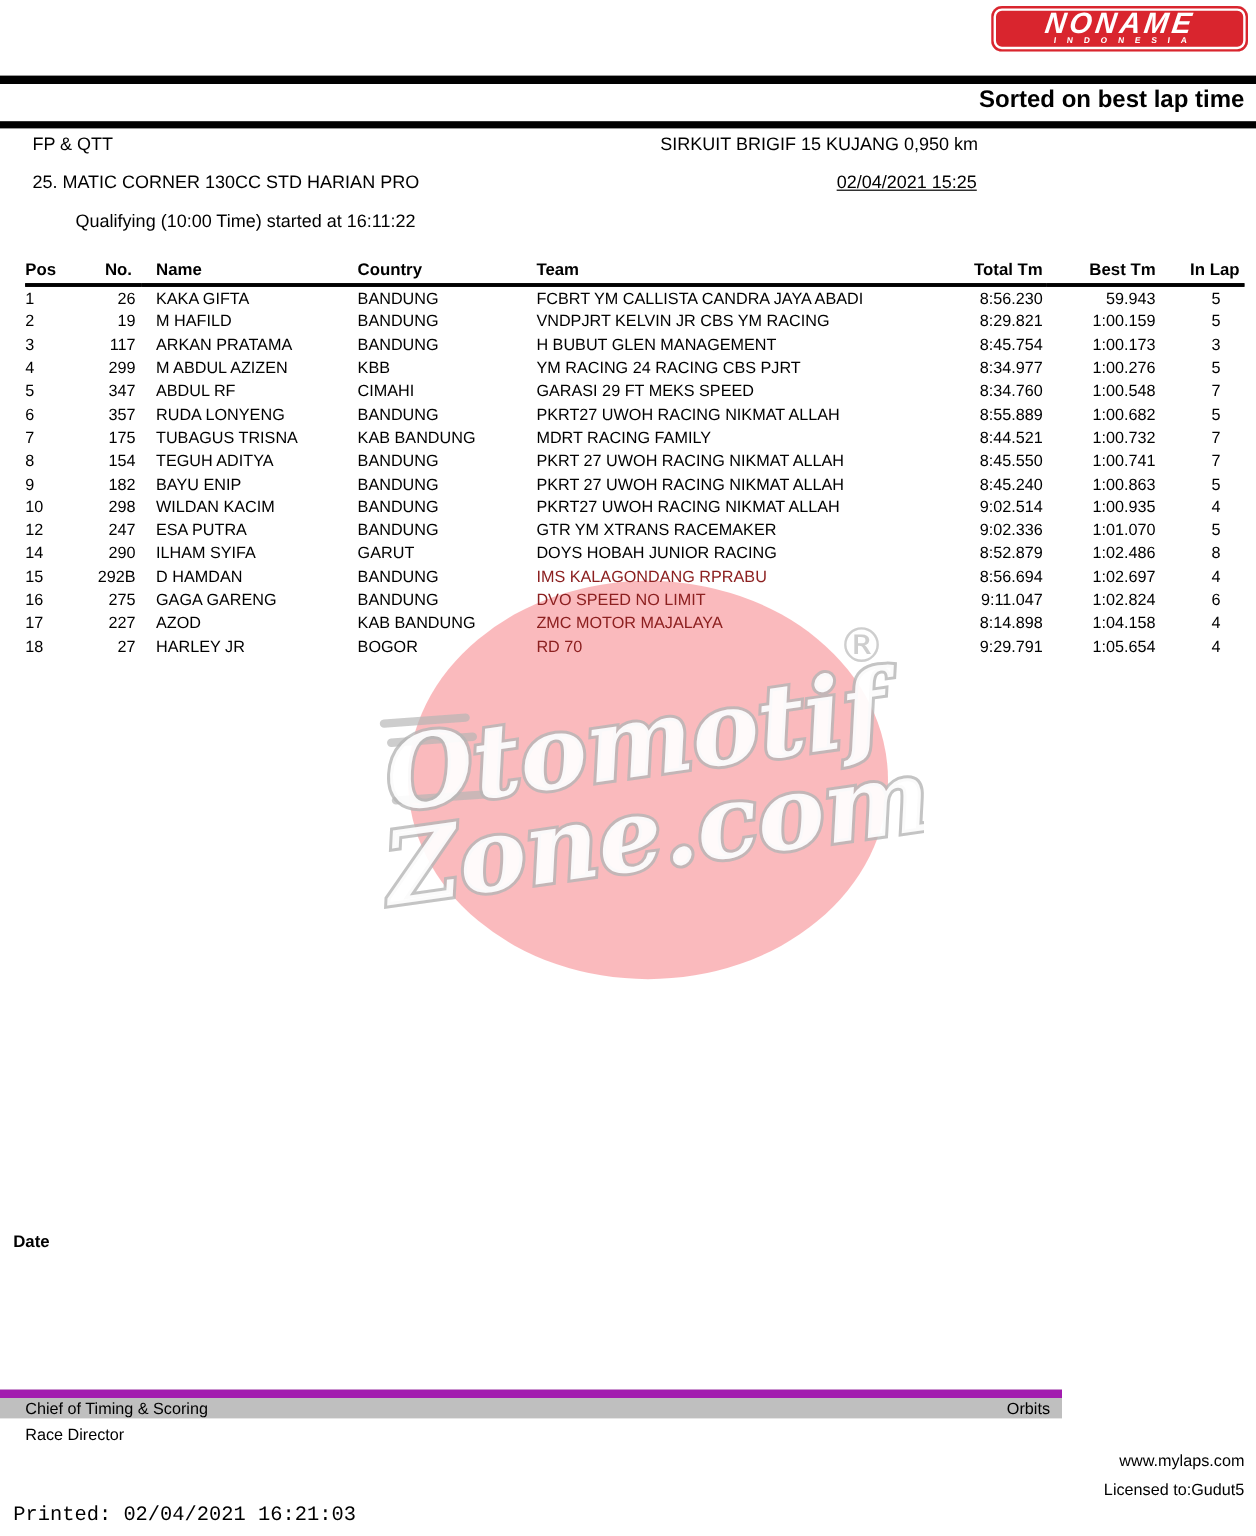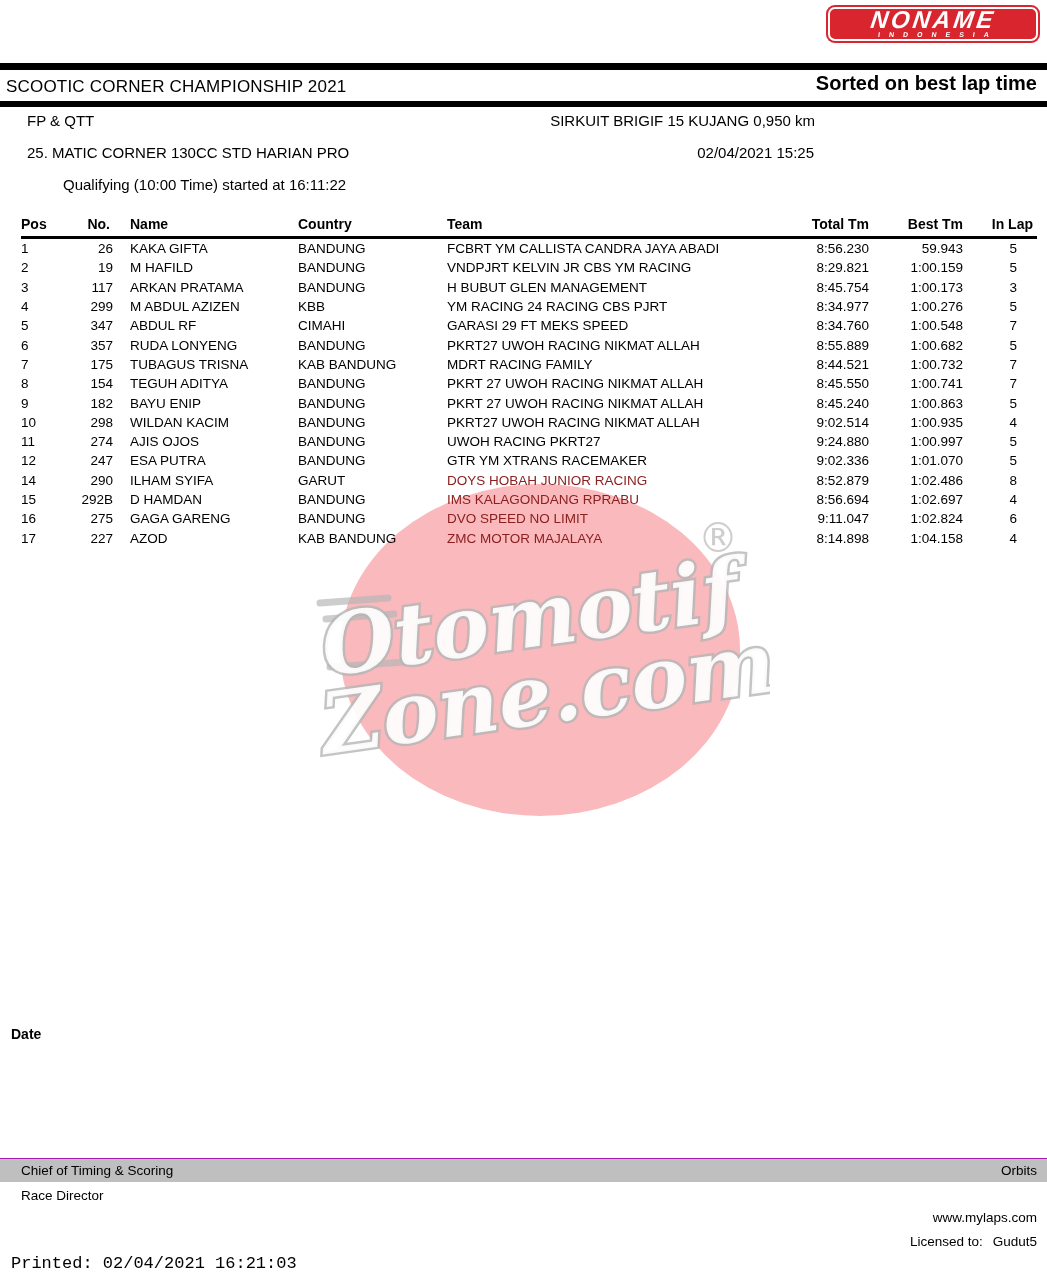--- a/index.html
+++ b/index.html
@@ -30,21 +30,21 @@
   .bar-top { top:63px; height:7px; }
   .bar-mid { top:101px; height:6px; }
   .championship { position:absolute; left:6px; top:77px; font-size:17px; letter-spacing:0.2px; }
   .sorted { position:absolute; right:10px; top:72px; font-size:20px; font-weight:bold;text-align:right; }
 
   .info { position:absolute; font-size:15px; white-space:nowrap; }
   .session   { left:27px; top:112px; }
   .classname { left:27px; top:144px; }
   .qualifying{ left:27px; top:176px;margin-left:36px; }
   .circuit   { right:232px; top:112px; text-align:right;margin-left:35px; }
-  .datetime  { right:233px; top:144px; text-align:left; }
+  .datetime  { right:233px; top:144px; text-align:left;text-decoration:underline; }
 
   
   table.results {
     position:absolute; left:21px; top:214px; width:1016px; z-index:1;
     border-collapse:collapse; table-layout:fixed; font-size:13.5px;
   }
   table.results th {
     font-size:14px; font-weight:bold; border-bottom:3px solid #000;
     padding:2px 0 4px 0; white-space:nowrap;
   }
@@ -62,43 +62,42 @@
   th.col-inlap { text-align:right; padding-right:4px !important; }
   
   tbody tr:nth-child(n+13):nth-child(-n+16) td.col-team { color:#8c2020; }
 
   
   .watermark { position:absolute; left:290px; top:455px; z-index:0; pointer-events:none; }
 
   
   .date-label { position:absolute; left:11px; top:1026px; font-size:14px; font-weight:bold; }
   .footer-bar {
-    position:absolute; left:0; top:1158px; width:1047px; height:24px;
-    background:#bfbfbf; border-top:1px solid #a21caf; box-sizing:border-box;
+    position:absolute; left:0; top:1158px; width:885px; height:24px;
+    background:#bfbfbf; border-top:7px solid #a21caf; box-sizing:border-box;
     display:flex; justify-content:space-between; align-items:center;
     padding:0 10px 0 21px; font-size:13.5px;
   }
   .race-director { position:absolute; left:21px; top:1188px; font-size:13.5px; }
   .website  { position:absolute; right:10px; top:1210px; font-size:13.5px; }
   .licensed { position:absolute; right:10px; top:1234px; font-size:13.5px; }
-  .licensed .lic-value { margin-left:10px; }
+  .licensed .lic-value { }
   .printed  { position:absolute; left:11px; top:1254px; font-size:17px;font-family:Liberation Mono, monospace; }
 </style>
 </head>
 <body>
 
 <div class="page">
 
   <div class="logo">
     <div class="logo-name">NONAME</div>
     <div class="logo-sub">INDONESIA</div>
   </div>
 
   <div class="bar bar-top"></div>
-  <div class="championship">SCOOTIC CORNER CHAMPIONSHIP 2021</div>
   <div class="sorted">Sorted on best lap time</div>
   <div class="bar bar-mid"></div>
 
   <div class="info session">FP &amp; QTT</div>
   <div class="info circuit">SIRKUIT BRIGIF 15 KUJANG 0,950 km</div>
   <div class="info classname">25. MATIC CORNER 130CC STD HARIAN PRO</div>
   <div class="info datetime">02/04/2021 15:25</div>
   <div class="info qualifying">Qualifying (10:00 Time) started at 16:11:22</div>
 
   <svg class="watermark" width="480" height="390" viewBox="0 0 480 390">
@@ -231,30 +230,20 @@
       <td class="col-pos">10</td>
       <td class="col-no">298</td>
       <td class="col-name">WILDAN KACIM</td>
       <td class="col-country">BANDUNG</td>
       <td class="col-team">PKRT27 UWOH RACING NIKMAT ALLAH</td>
       <td class="col-total">9:02.514</td>
       <td class="col-best">1:00.935</td>
       <td class="col-inlap">4</td>
     </tr>
         <tr>
-      <td class="col-pos">11</td>
-      <td class="col-no">274</td>
-      <td class="col-name">AJIS OJOS</td>
-      <td class="col-country">BANDUNG</td>
-      <td class="col-team">UWOH RACING PKRT27</td>
-      <td class="col-total">9:24.880</td>
-      <td class="col-best">1:00.997</td>
-      <td class="col-inlap">5</td>
-    </tr>
-        <tr>
       <td class="col-pos">12</td>
       <td class="col-no">247</td>
       <td class="col-name">ESA PUTRA</td>
       <td class="col-country">BANDUNG</td>
       <td class="col-team">GTR YM XTRANS RACEMAKER</td>
       <td class="col-total">9:02.336</td>
       <td class="col-best">1:01.070</td>
       <td class="col-inlap">5</td>
     </tr>
         <tr>
@@ -290,20 +279,30 @@
         <tr>
       <td class="col-pos">17</td>
       <td class="col-no">227</td>
       <td class="col-name">AZOD</td>
       <td class="col-country">KAB BANDUNG</td>
       <td class="col-team">ZMC MOTOR MAJALAYA</td>
       <td class="col-total">8:14.898</td>
       <td class="col-best">1:04.158</td>
       <td class="col-inlap">4</td>
     </tr>
+        <tr>
+      <td class="col-pos">18</td>
+      <td class="col-no">27</td>
+      <td class="col-name">HARLEY JR</td>
+      <td class="col-country">BOGOR</td>
+      <td class="col-team">RD 70</td>
+      <td class="col-total">9:29.791</td>
+      <td class="col-best">1:05.654</td>
+      <td class="col-inlap">4</td>
+    </tr>
       </tbody>
   </table>
 
   <div class="date-label">Date</div>
 
   <div class="footer-bar">
     <span>Chief of Timing &amp; Scoring</span>
     <span>Orbits</span>
   </div>
 

